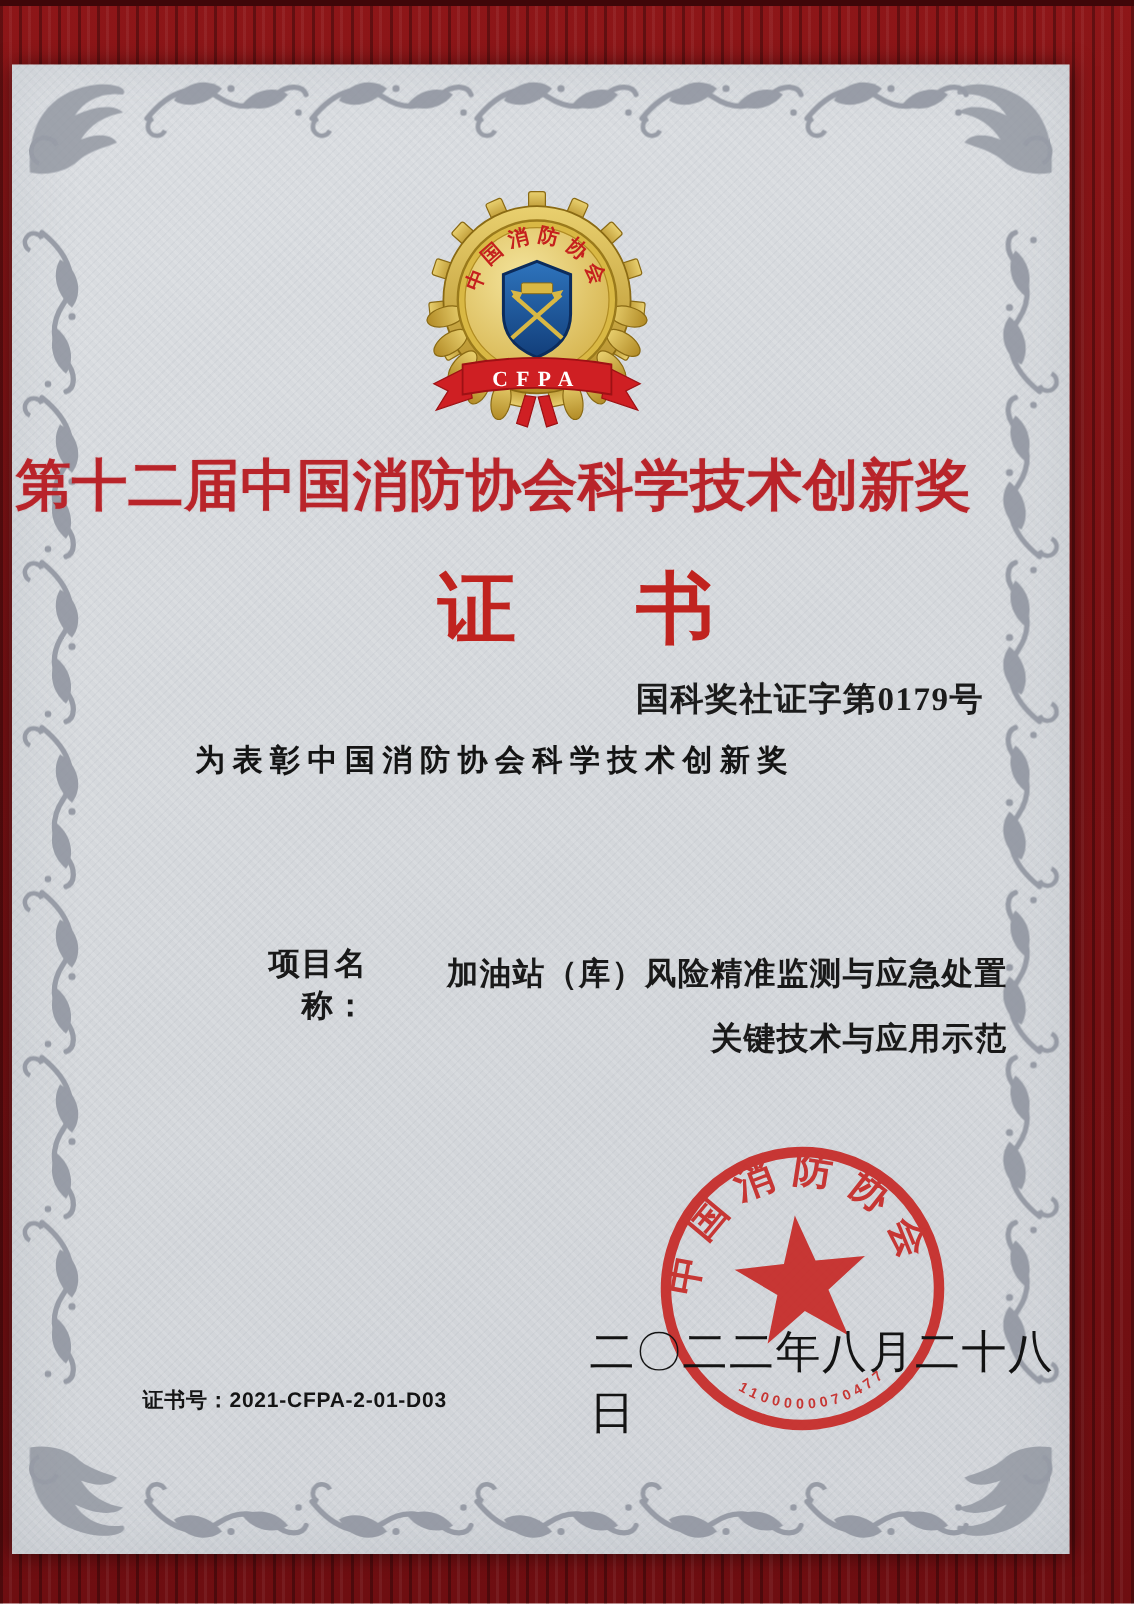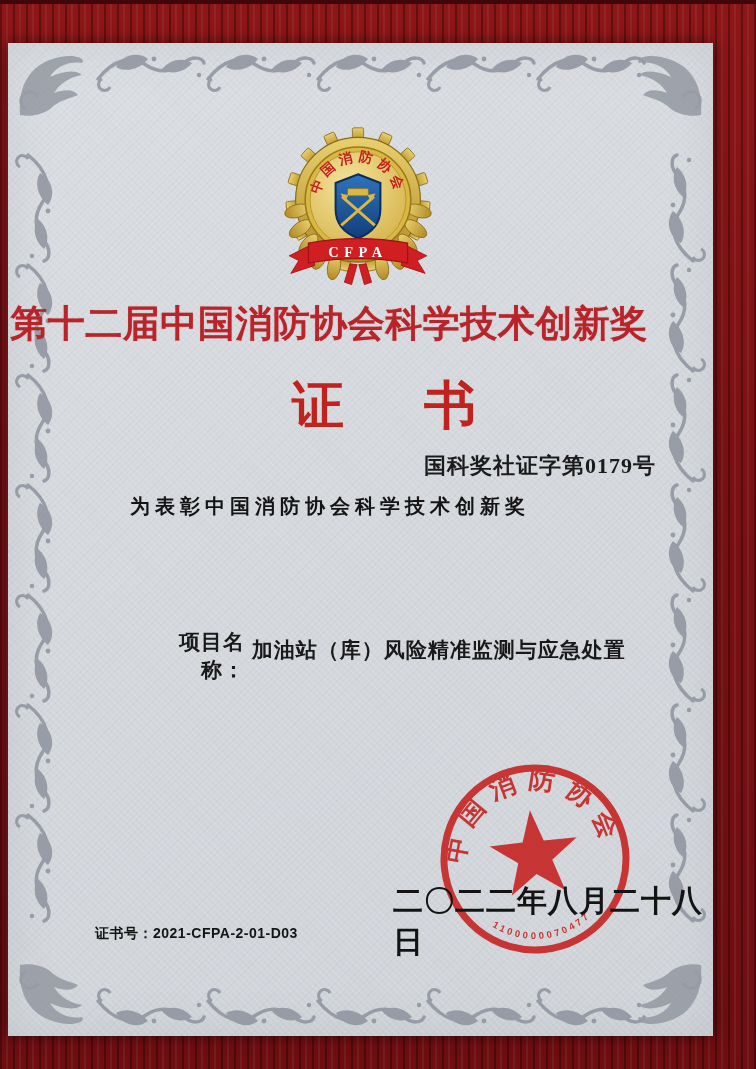--- a/index.html
+++ b/index.html
@@ -41,27 +41,27 @@
     font-size:22px; font-weight:bold; color:#1b1b1b; letter-spacing:1px;margin-left:19px;
   }
   .body-line{ position:absolute; color:#141414; font-size:20px;
     font-weight:bold; letter-spacing:5px; }
   .body-line.l1{ left:122px; top:450px; }
   .body-line.l2{ left:67px;  top:503px; }
   .field{ position:absolute; font-family:"Liberation Sans","DejaVu Sans",sans-serif;
     font-weight:bold; color:#191919; font-size:21px; letter-spacing:1px; }
   .field .flabel{ display:inline-block; width:95px;text-align:right; }
   .field-project{ left:142px; top:585px; }
-  .field-project .fvalue{ display:inline-block; vertical-align:top; width:420px; line-height:43px; }
+  .field-project .fvalue{ display:inline-block; vertical-align:top; width:420px; line-height:43px;text-align:right; }
   .field-grade{ left:142px; top:663px; }
   .field-winner{ left:142px; top:709px; }
   .seal{ position:absolute; left:427px; top:716px; width:200px; height:200px; z-index:3; }
   .issue-date{
     position:absolute; left:385px; top:838px; z-index:4;
-    font-size:30px; font-weight:bold; color:#131313; letter-spacing:1px;
+    font-size:30px; font-weight:normal; color:#131313; letter-spacing:1px;
   }
   .cert-no{
     position:absolute; left:87px; top:882px;
     font-family:"Liberation Sans","DejaVu Sans",sans-serif;
     font-weight:bold; font-size:14px; color:#141414; letter-spacing:.5px;
   }
 </style>
 </head>
 <body>
 
@@ -231,21 +231,21 @@
 
   <h2 class="cert-heading">证书</h2>
 
   <div class="issuer-ref">国科奖社证字第0179号</div>
 
   <p class="body-line l1">为表彰中国消防协会科学技术创新奖</p>
 
   <div class="field field-project">
     <span class="flabel">项目名称：</span>
     <span class="fvalue"><span>加油站（库）风险精准监测与应急处置</span><br>
-      </span>
+      <span>关键技术与应用示范</span></span>
   </div>
 
 
 
   <div class="seal">
     <svg width="200" height="200" viewBox="0 0 200 200">
       <g opacity="0.88" transform="rotate(-6 100 100)">
         <circle cx="100" cy="100" r="91" fill="none" stroke="#c5201d" stroke-width="7"></circle>
         <polygon fill="#c5201d" points="100,51 110.6,82.4 143.7,82.8 117.1,102.6 127,134.2 100,115 73,134.2 82.9,102.6 56.3,82.8 89.4,82.4"></polygon>
         <path id="sealArc" d="M36.6,129.6 A70,70 0 1 1 163.4,129.6" fill="none"></path>

